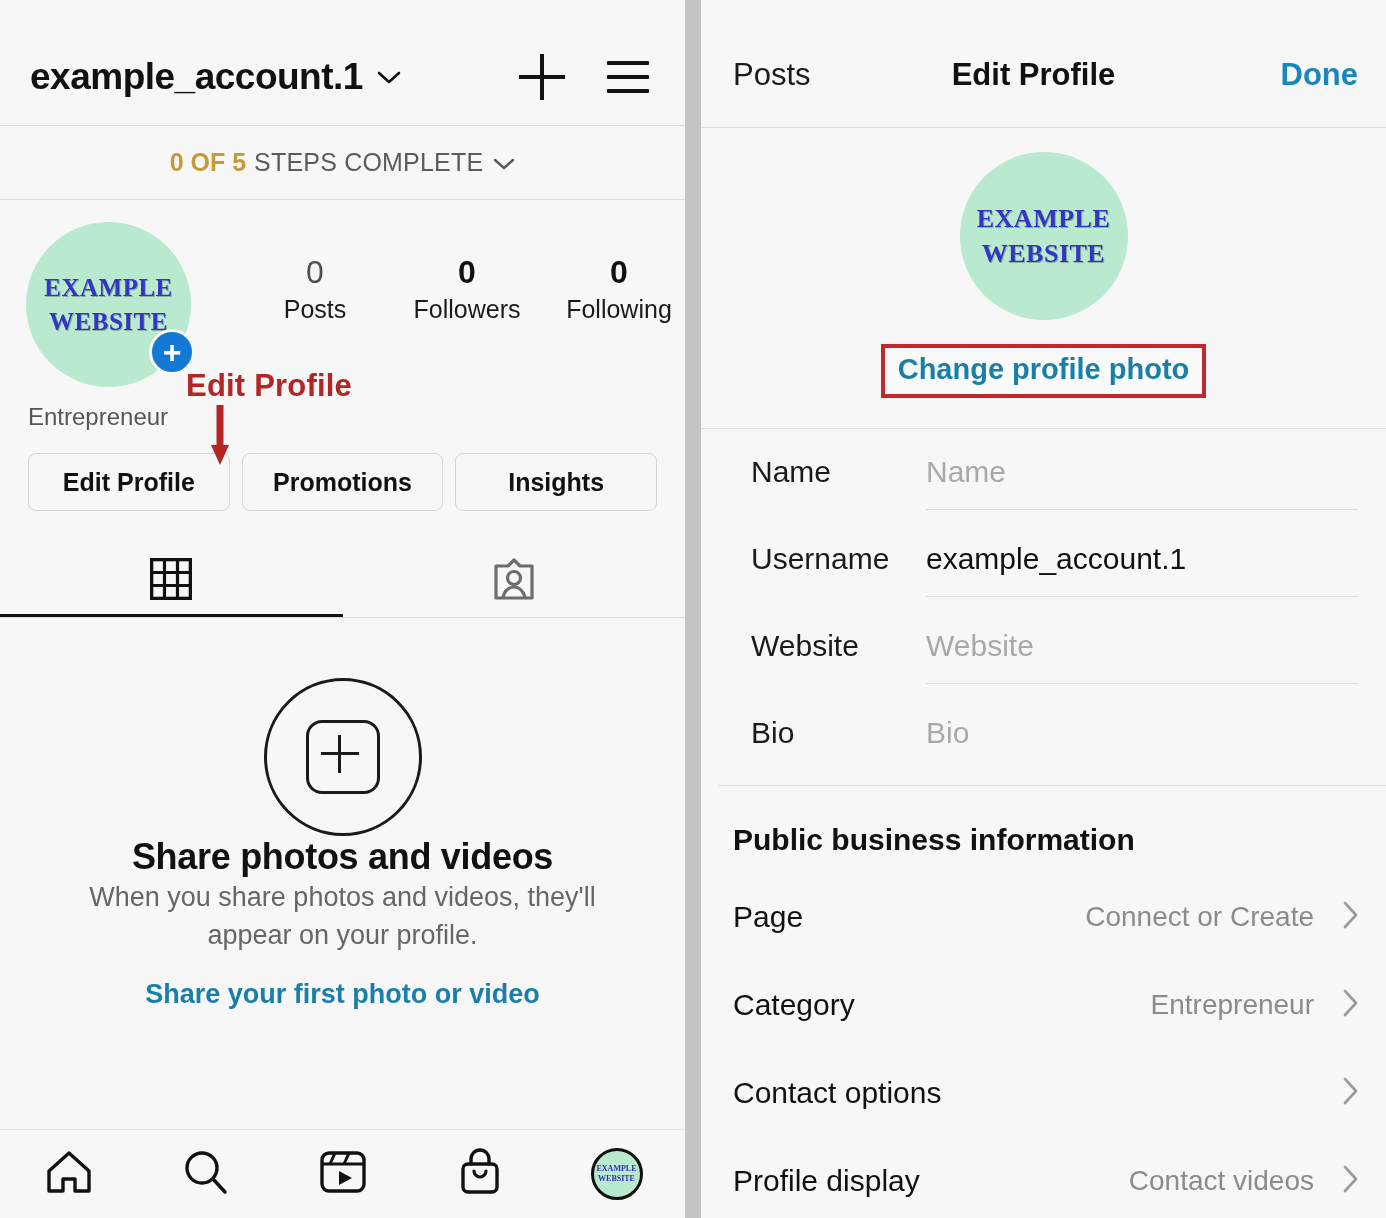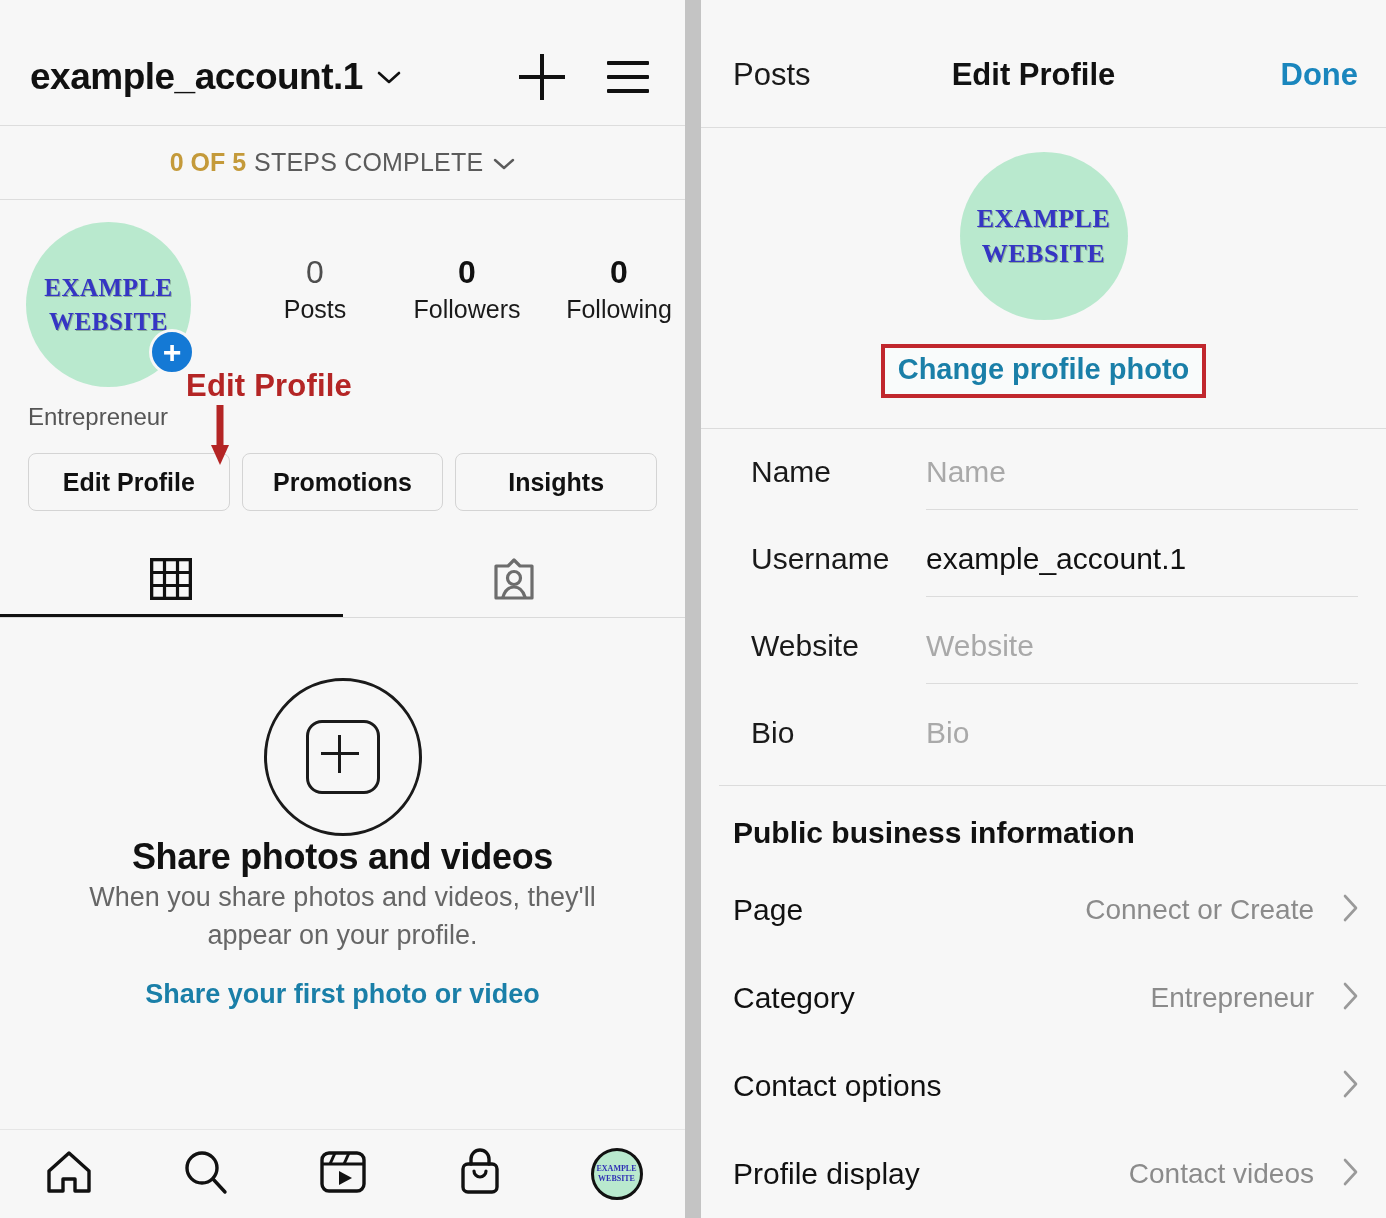--- a/index.html
+++ b/index.html
@@ -459,20 +459,21 @@
   .r-section {
     background: #f7f7f7;
     padding-top: 30px;
     border-bottom: 1px solid #dcdcdc;
   }
   .section-title {
     font-size: 30px;
     font-weight: bold;
     color: #111111;
     padding: 0 0 16px 32px;
+    margin-top: 7px;
   }
   .nav-row {
     display: flex;
     align-items: center;
     padding: 0 26px 0 32px;
     height: 88px;
   }
   .nav-row-label {
     font-size: 30px;
     color: #111111;

